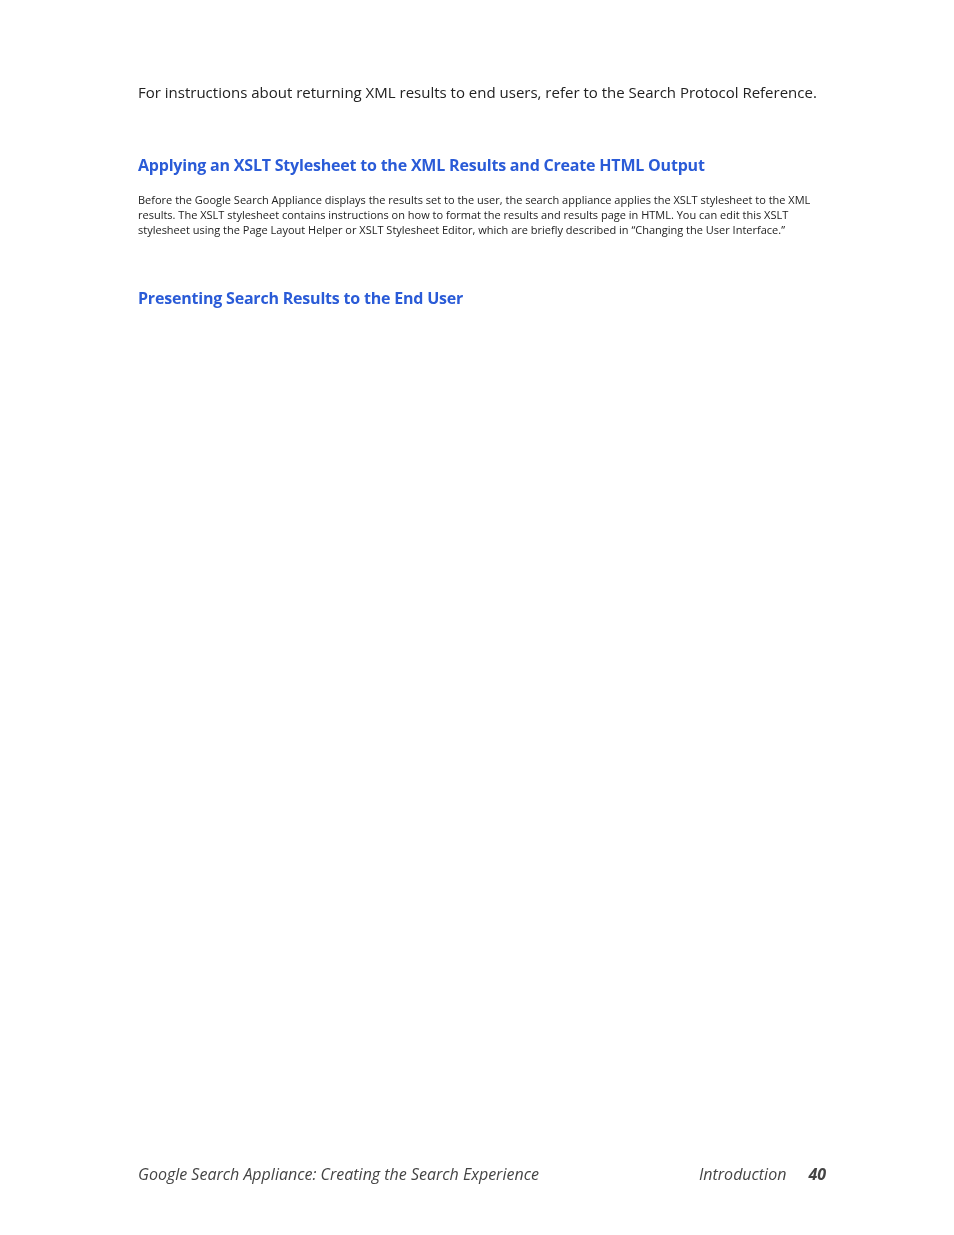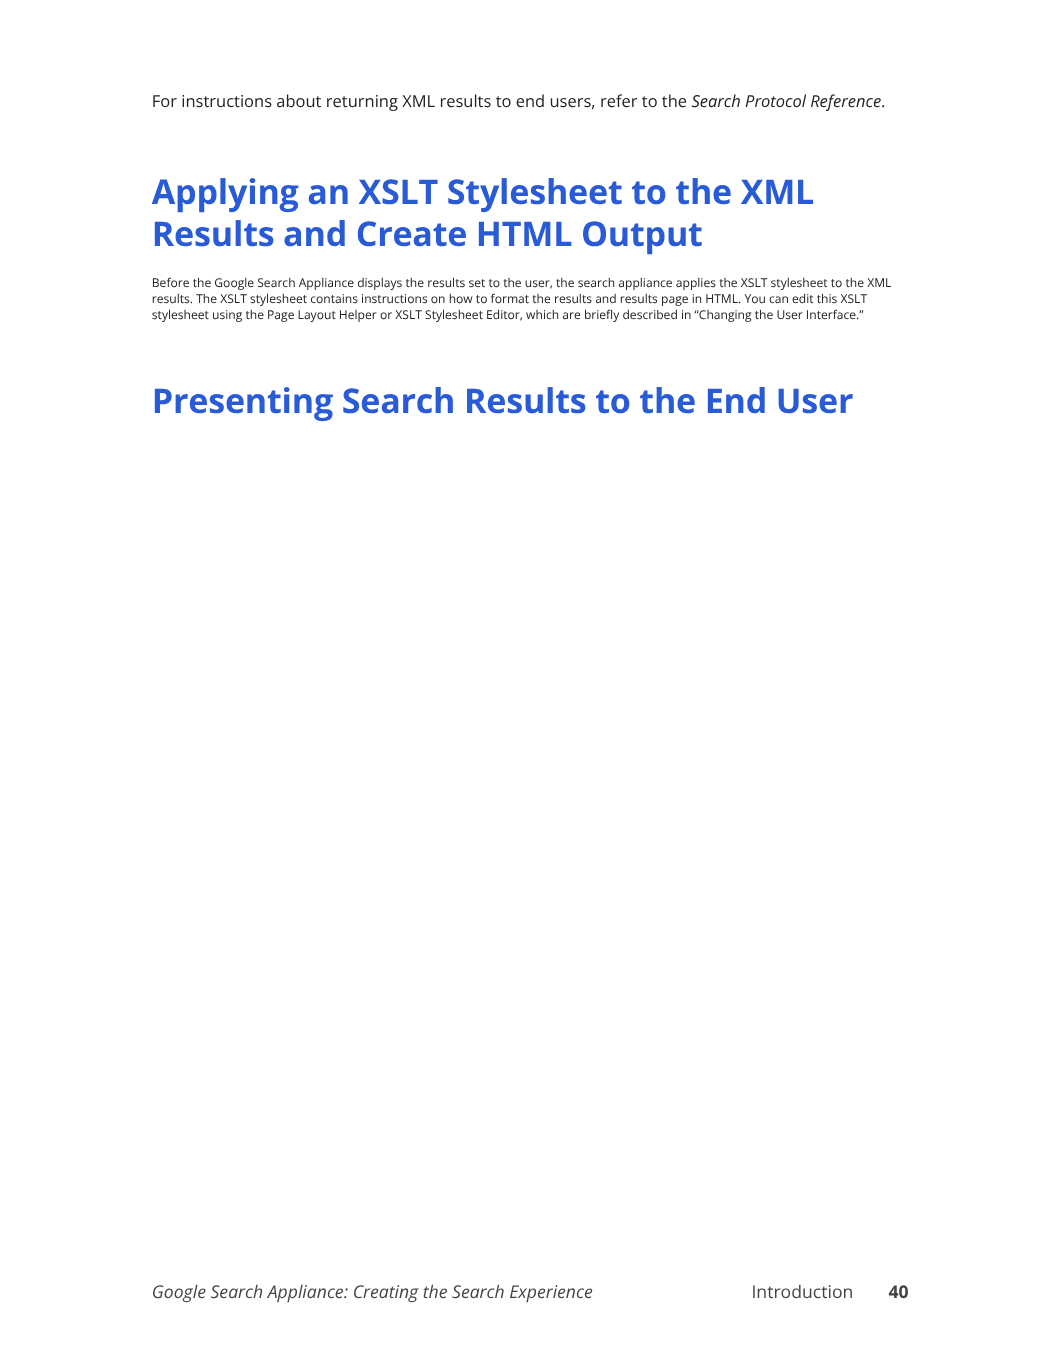--- a/index.html
+++ b/index.html
@@ -17,24 +17,23 @@
     padding: 82px 128px 0 138px;
     width: 954px;
   }
   .intro {
     font-size: 15px;
     line-height: 1.4;
     color: #222;
     margin: 0 0 52px 0;
   }
   .intro .ref {
-    font-style: italic;
   }
   h2.section {
-    font-size: 31px;
+    font-size: 16px;
     font-weight: 700;
     color: #2a5bd7;
     margin: 0 0 18px 0;
     line-height: 1.25;
     letter-spacing: -0.2px;
   }
   .body {
     font-size: 11px;
     line-height: 1.35;
     color: #222;
@@ -49,22 +48,23 @@
     justify-content: space-between;
     align-items: baseline;
     font-size: 16px;
     color: #444;
   }
   .footer .doc-title {
     font-style: italic;
   }
   .footer .right {
     display: flex;
-    gap: 32px;
+    gap: 22px;
     align-items: center;
+    font-style: italic;
   }
   .footer .pagenum {
     font-weight: 700;
   }
 </style>
 </head>
 <body>
 
 <div class="page">
 

